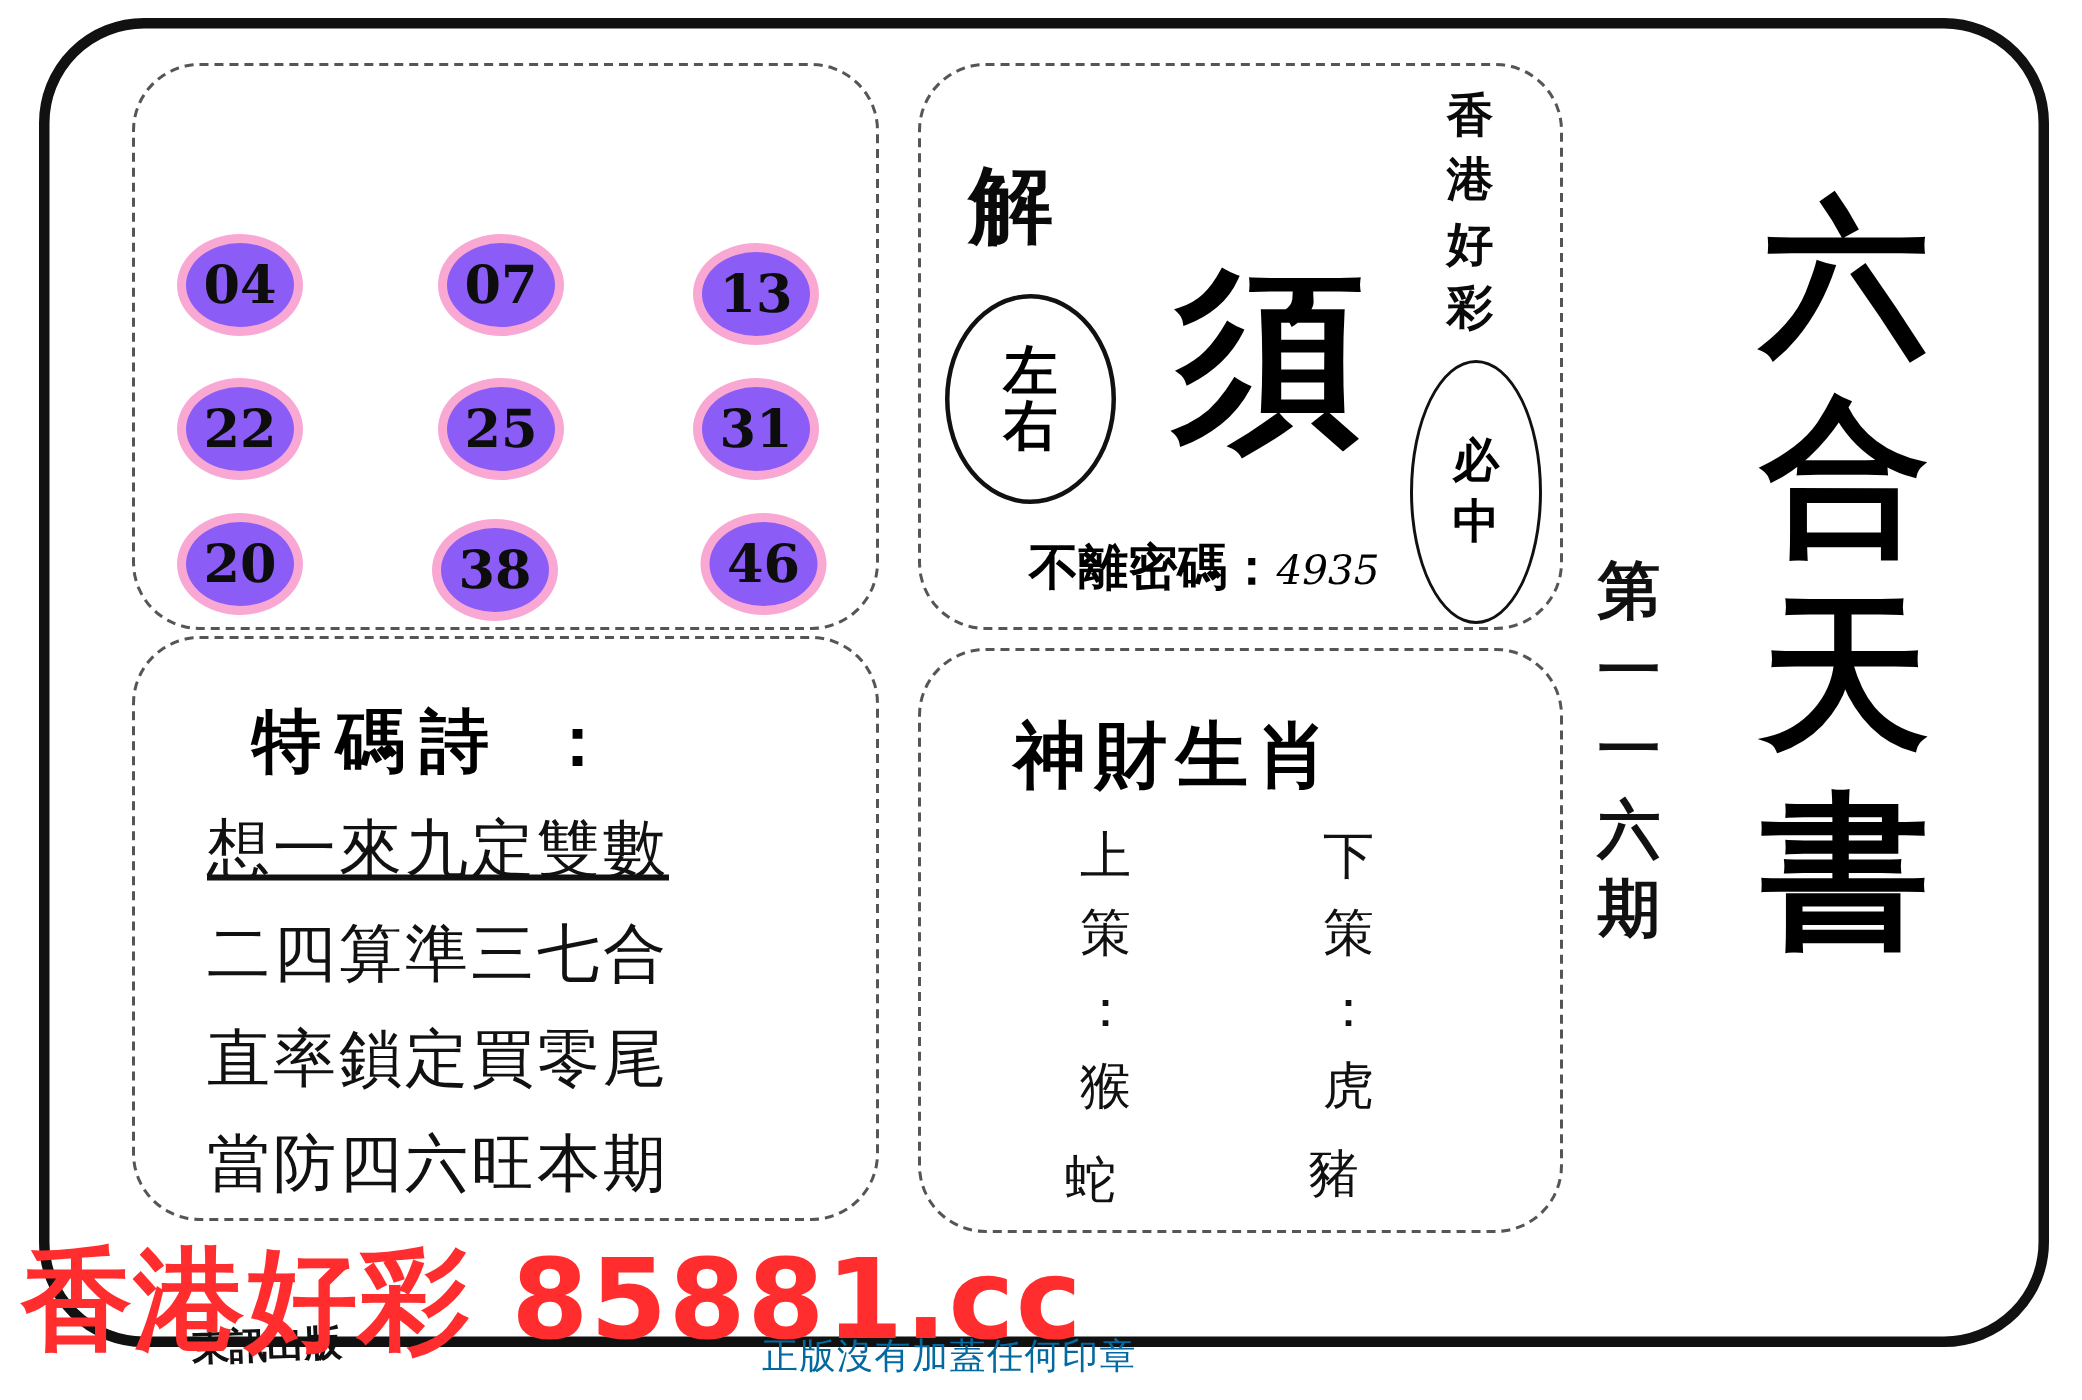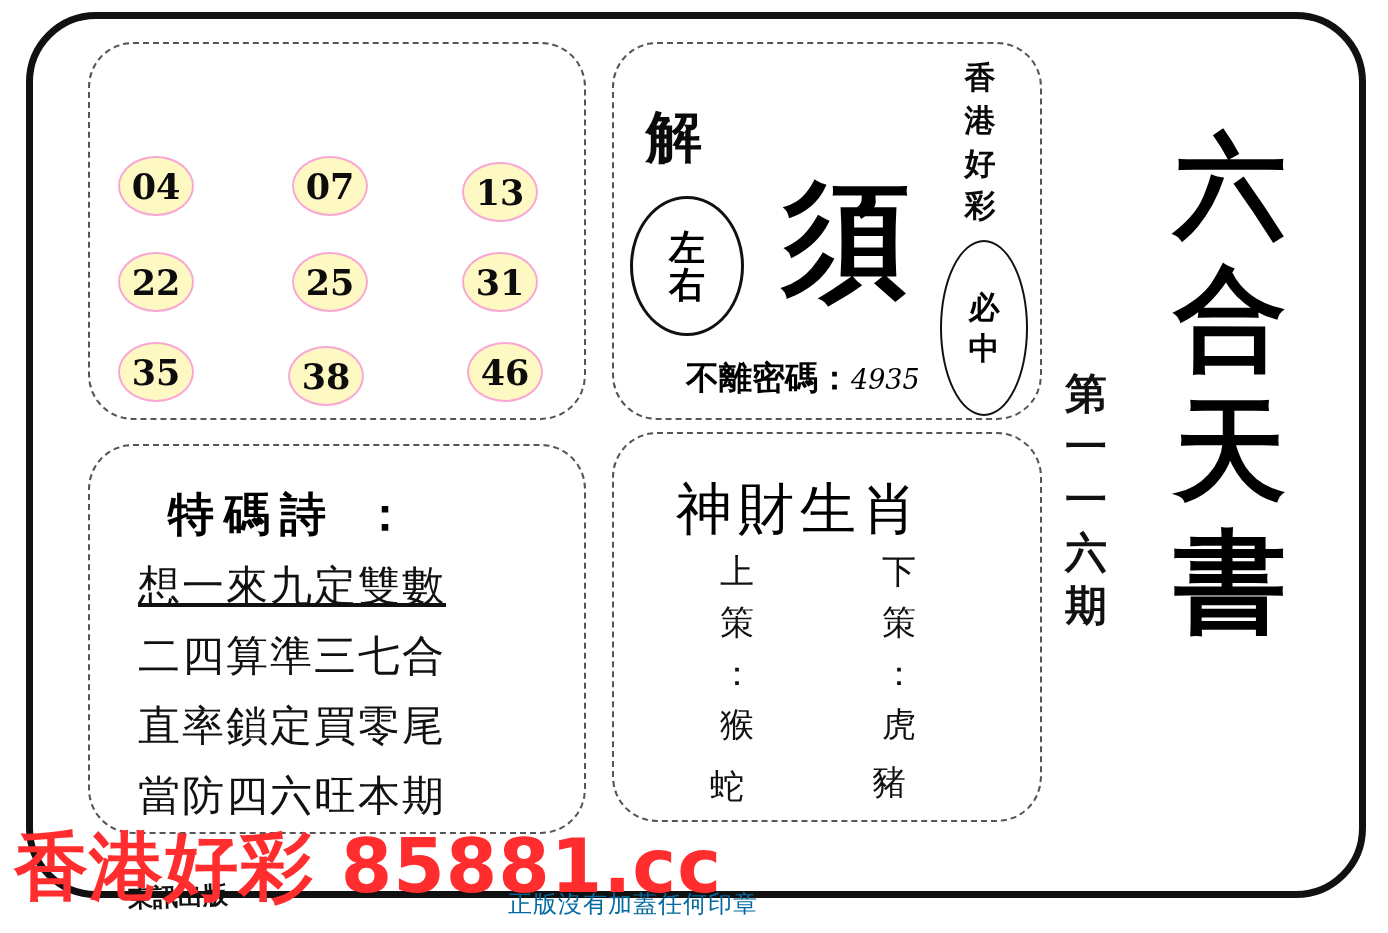--- a/index.html
+++ b/index.html
@@ -58,22 +58,22 @@
     left: 22px;
     top: 112px;
     width: 455px;
     height: 250px;
   }
   .ball {
     position: absolute;
     width: 72px;
     height: 56px;
     border-radius: 50%;
-    background: #fef9c3;
-    border: 2px solid #f9a8d4;
+    background: #8b5cf6;
+    border: 6px solid #f9a8d4;
     color: #0d0d0d;
     font-size: 35px;
     font-weight: bold;
     display: flex;
     align-items: center;
     justify-content: center;
     font-family: "DejaVu Serif", serif;
   }
 
   
@@ -157,21 +157,21 @@
   #mima-row .code {
     font-size: 27px;
     font-weight: normal;
     font-family: "DejaVu Serif", serif;
     font-style: italic;
   }
 
   
   #panel-poem {
     left: 88px;
-    top: 444px;
+    top: 424px;
     width: 498px;
     height: 390px;
   }
   #poem-title {
     position: absolute;
     left: 78px;
     top: 38px;
     font-size: 46px;
     font-weight: bold;
     letter-spacing: 10px;
@@ -194,22 +194,22 @@
   #panel-zodiac {
     left: 612px;
     top: 432px;
     width: 430px;
     height: 390px;
   }
   #zodiac-title {
     position: absolute;
     left: 62px;
     top: 38px;
-    font-size: 56px;
-    font-weight: normal;
+    font-size: 48px;
+    font-weight: bold;
     letter-spacing: 6px;
     white-space: nowrap;
   }
   .zodiac-col {
     position: absolute;
     width: 54px;
     font-size: 34px;
     line-height: 1.5;
     text-align: center;
     color: #111;
@@ -292,21 +292,21 @@
 <div id="outer-frame"></div>
 
 <div class="panel" id="panel-caishenbo">
   <div class="ball-grid">
     <div class="ball" style="left:6px;  top:0px;">04</div>
     <div class="ball" style="left:180px;top:0px;">07</div>
     <div class="ball" style="left:350px;top:6px;">13</div>
     <div class="ball" style="left:6px;  top:96px;">22</div>
     <div class="ball" style="left:180px;top:96px;">25</div>
     <div class="ball" style="left:350px;top:96px;">31</div>
-    <div class="ball" style="left:6px;  top:186px;">35</div>
+    <div class="ball" style="left:6px;  top:186px;">20</div>
     <div class="ball" style="left:176px;top:190px;">38</div>
     <div class="ball" style="left:355px;top:186px;">46</div>
   </div>
 </div>
 
 <div class="panel" id="panel-jie">
   <div id="jie-char">解</div>
 
   <div id="zuoyou-oval">
     <span>左</span>

